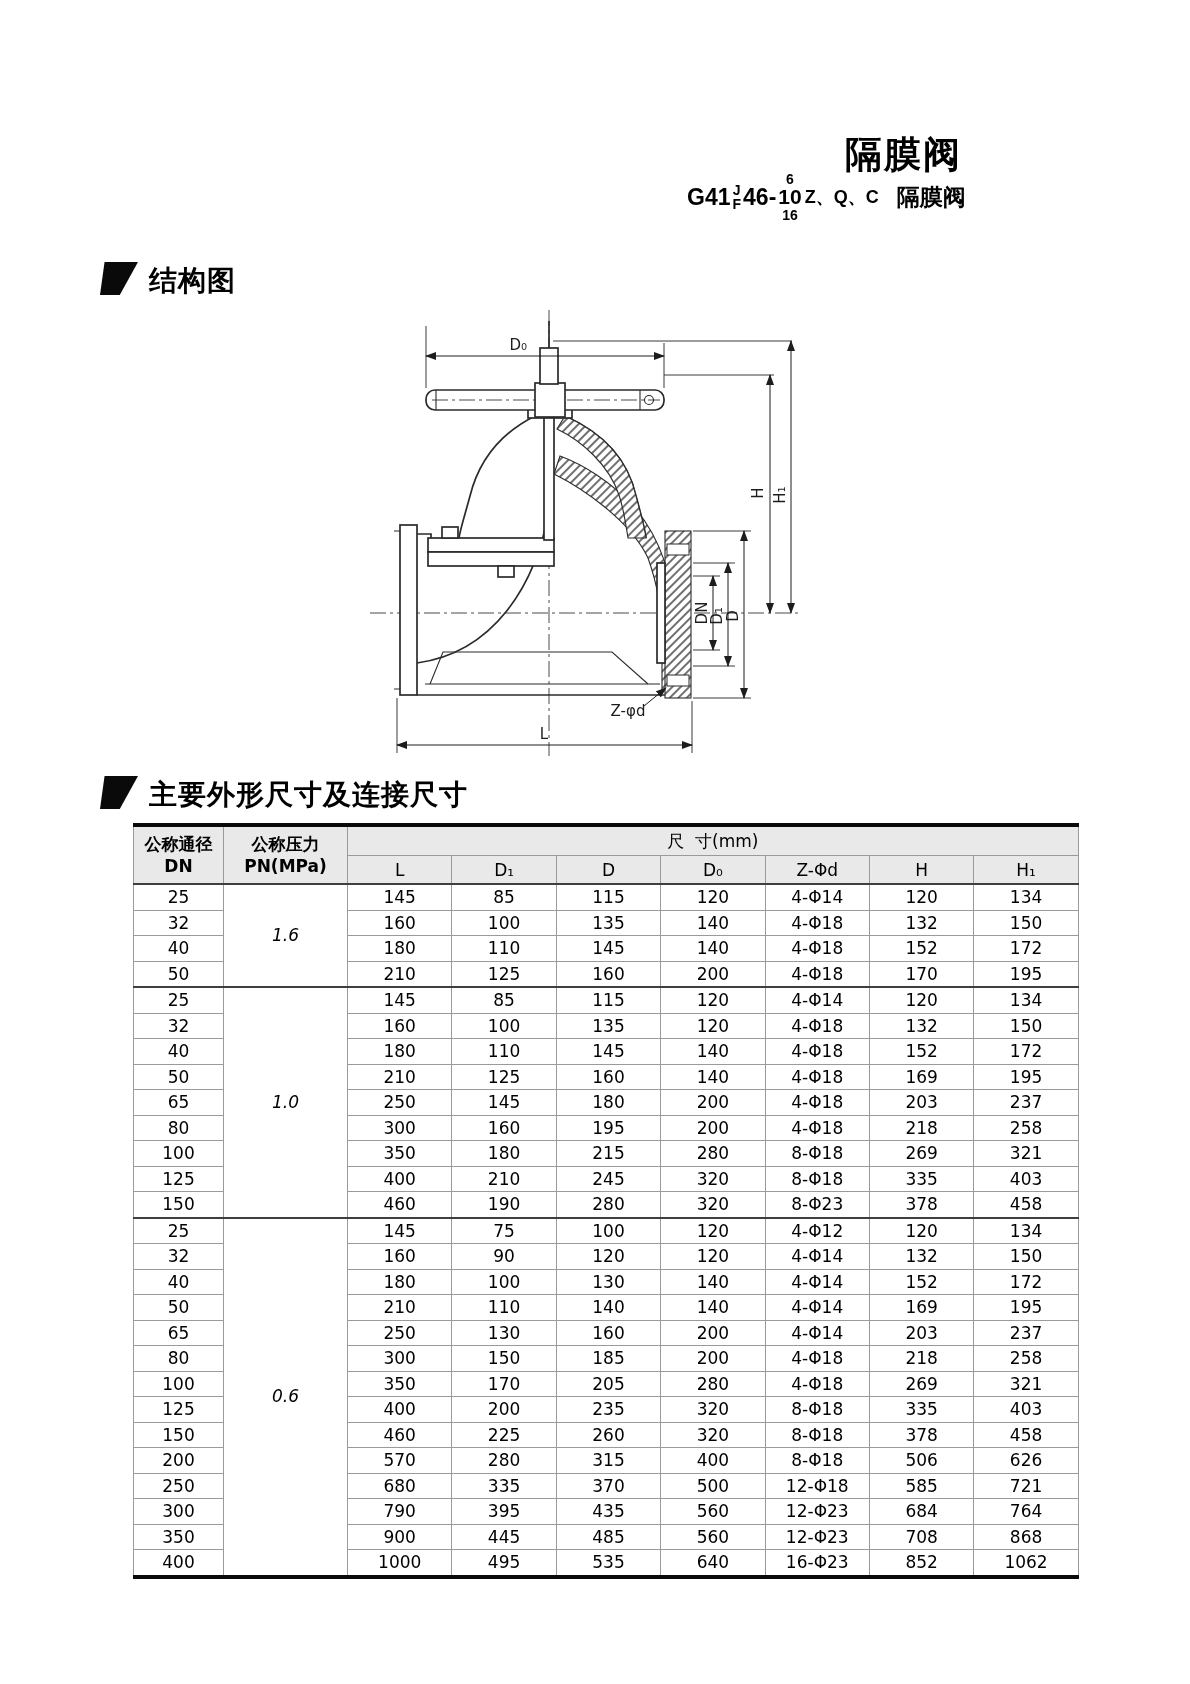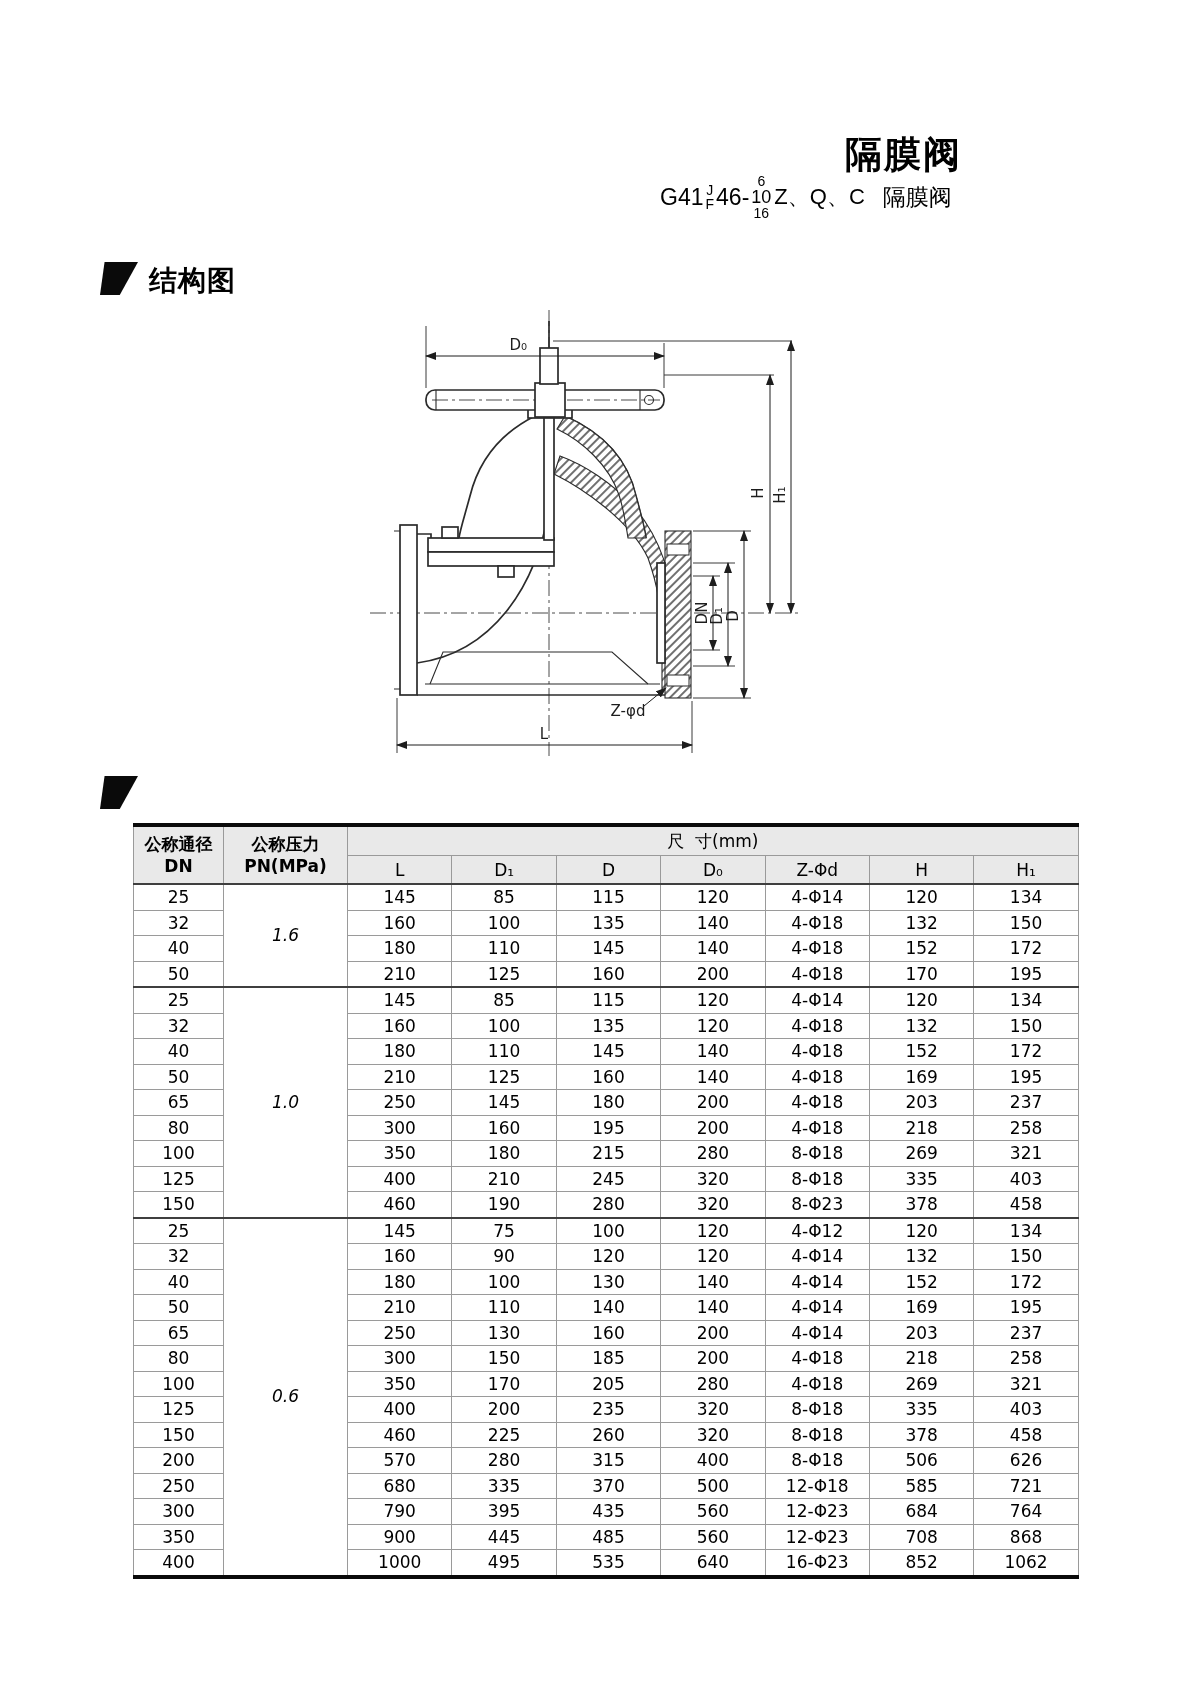--- a/index.html
+++ b/index.html
@@ -2,27 +2,27 @@
 <html><head>
 <meta charset="utf-8">
 <style>
   html,body { margin:0; padding:0; background:#fff; }
   .page { position:relative; width:1190px; height:1684px; background:#ffffff; overflow:hidden;
           font-family:"Liberation Sans",sans-serif; color:#000; }
 
   
   .main-title { position:absolute; left:845px; top:130px; font-family:"DejaVu Serif",serif;
                 font-weight:bold; font-size:37px; letter-spacing:2px; }
-  .model-line { position:absolute; left:660px; top:170px; height:54px; display:flex;
-                align-items:center; font-weight:normal; }
+  .model-line { position:absolute; left:687px; top:170px; height:54px; display:flex;
+                align-items:center; font-weight:bold; }
   .model-main { font-size:23px; }
   .stack { display:flex; flex-direction:column; align-items:center; line-height:1.02; margin:0 2px; }
   .stack .sm { font-size:14px; }
-  .stack .md { font-size:18px; }
-  .model-suffix { font-size:22px; margin-left:1px; }
+  .stack .md { font-size:21px; }
+  .model-suffix { font-size:18px; margin-left:1px; }
   .model-name { font-size:23px; margin-left:18px; }
 
   
   .section-header { position:absolute; display:flex; }
   .flag { width:38px; height:33px; background:#0a0a0a; margin-right:11px;
           clip-path:polygon(12% 0, 100% 0, 52% 100%, 0% 100%); }
   .section-title { font-family:"DejaVu Serif",serif; font-weight:bold; font-size:28px; letter-spacing:1px; }
   #sec1 { left:100px; top:262px; }
   #sec2 { left:100px; top:776px; }
 
@@ -153,20 +153,21 @@
     <line class="dim" x1="314" y1="408" x2="336" y2="390" marker-end="url(#aE)"></line>
     <text x="298" y="418" text-anchor="middle">Z-φd</text>
 
     <path class="ext" d="M67,400 L67,455 M362,403 L362,455"></path>
     <line class="dim" x1="67" y1="447" x2="362" y2="447" marker-start="url(#aS)" marker-end="url(#aE)"></line>
     <text x="214" y="441" text-anchor="middle">L</text>
   </svg>
 
   <div class="section-header" id="sec2">
     <span class="flag"></span>
+    <span class="section-title">主要外形尺寸及连接尺寸</span>
   </div>
 
   <div class="dims-table">
     <table>
       <colgroup>
         <col style="width:90px">
           <col style="width:124px">
         <col style="width:104.4px">
           <col style="width:104.4px">
           <col style="width:104.4px">

